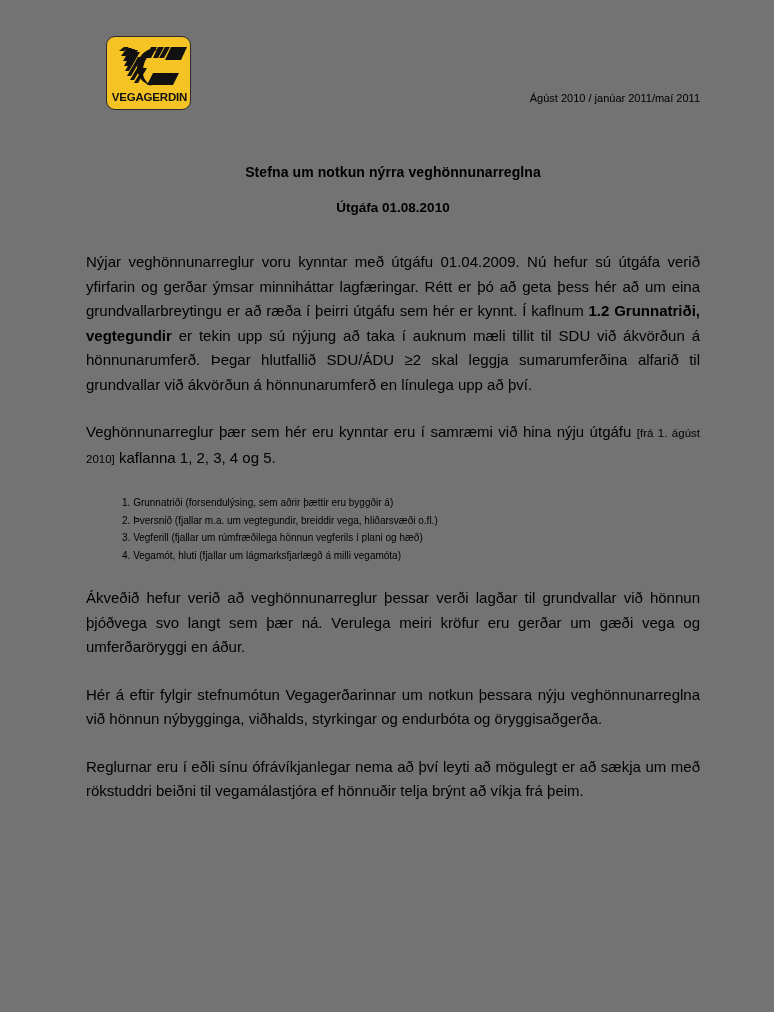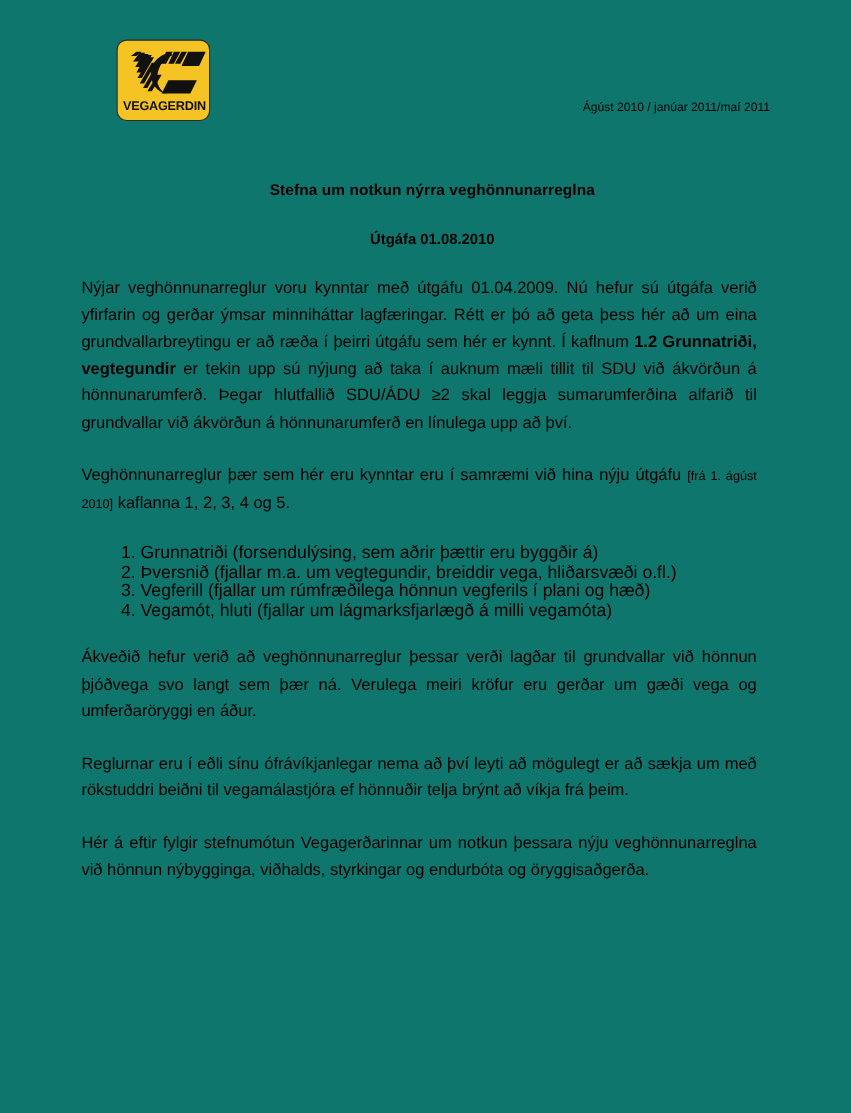--- a/index.html
+++ b/index.html
@@ -12,21 +12,21 @@
     height: 1012px;
     position: relative;
     font-family: "Liberation Sans", sans-serif;
     color: #000000;
     overflow: hidden;
   }
 
   .page {
     position: absolute;
     inset: 0;
-    background: #0f766e;
+    background: #737373;
   }
 
   
   .header {
     position: absolute;
     left: 0;
     top: 0;
     width: 774px;
     height: 130px;
   }
@@ -88,27 +88,26 @@
   }
   .subtitle {
     position: absolute;
     left: 86px;
     top: 199px;
     width: 614px;
     text-align: center;
     font-size: 13.5px;
     font-weight: bold;
     line-height: 18px;
-    margin-top: 10px;
   }
 
   
   .body-area {
     position: absolute;
-    left: 74px;
+    left: 86px;
     top: 250px;
     width: 614px;
   }
   p.para {
     margin: 0 0 23px 0;
     font-size: 15px;
     line-height: 24.5px;
     text-align: justify;
     text-justify: inter-word;
     hyphens: none;
@@ -129,21 +128,21 @@
     font-size: 13px;
     line-height: 17.5px;
   }
   .chapter-list {
     list-style: none;
     margin: 0;
     padding: 0;
   }
   .chapter-item {
     margin: 0 0 0 36px;
-    font-size: 16px;
+    font-size: 10px;
     line-height: 17.5px;
     white-space: nowrap;
   }
   .chapter-num { display: inline; }
   .chapter-name { display: inline; }
   .chapter-desc { display: inline; }
 </style>
 </head>
 <body>
 
@@ -204,19 +203,19 @@
           <span class="chapter-name">Vegferill</span>
           <span class="chapter-desc">(fjallar um rúmfræðilega hönnun vegferils í plani og hæð)</span></li>
         <li class="chapter-item"><span class="chapter-num">4.</span>
           <span class="chapter-name">Vegamót, hluti</span>
           <span class="chapter-desc">(fjallar um lágmarksfjarlægð á milli vegamóta)</span></li>
       </ul>
     </div>
 
     <p class="para">Ákveðið hefur verið að veghönnunarreglur þessar verði lagðar til grundvallar við hönnun þjóðvega svo langt sem þær ná. Verulega meiri kröfur eru gerðar um gæði vega og umferðaröryggi en áður.</p>
 
+    <p class="para">Hér á eftir fylgir stefnumótun Vegagerðarinnar um notkun þessara nýju veghönnunarreglna við hönnun nýbygginga, viðhalds, styrkingar og endurbóta og öryggisaðgerða.</p>
+
     <p class="para">Reglurnar eru í eðli sínu ófrávíkjanlegar nema að því leyti að mögulegt er að sækja um með rökstuddri beiðni til vegamálastjóra ef hönnuðir telja brýnt að víkja frá þeim.</p>
 
-    <p class="para">Hér á eftir fylgir stefnumótun Vegagerðarinnar um notkun þessara nýju veghönnunarreglna við hönnun nýbygginga, viðhalds, styrkingar og endurbóta og öryggisaðgerða.</p>
-
   </div>
 
 </div>
 
 </body></html>

